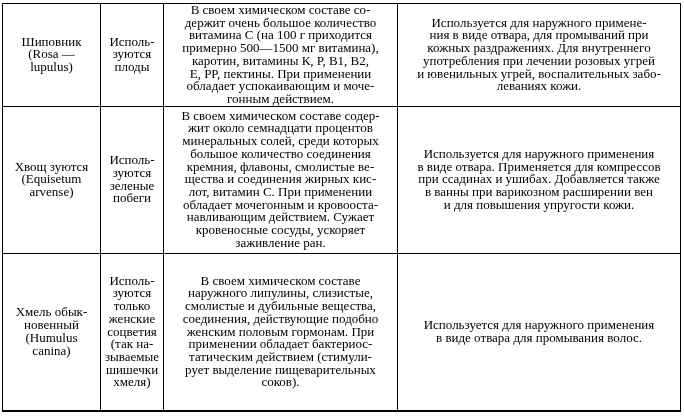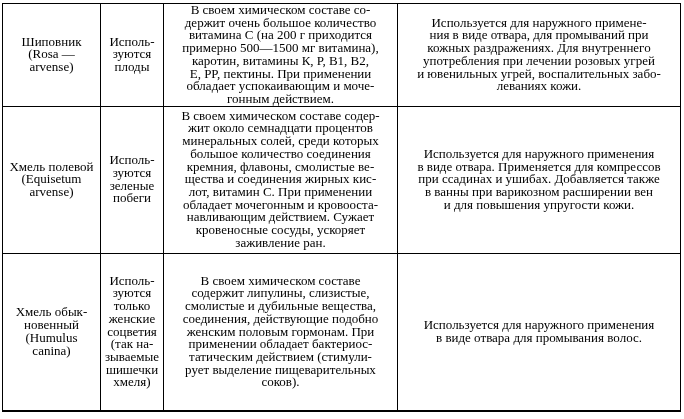--- a/index.html
+++ b/index.html
@@ -53,41 +53,41 @@
     <colgroup>
       <col class="c-name">
       <col class="c-parts">
       <col class="c-comp">
       <col class="c-usage">
     </colgroup>
     <tbody>
       <tr class="row-1">
         <td>Шиповник
 (Rosa —
-arvense)</td>
+lupulus)</td>
         <td>Исполь-
 зуются
 плоды</td>
         <td>В своем химическом составе со-
 держит очень большое количество
-витамина С (на 200 г приходится
+витамина С (на 100 г приходится
 примерно 500—1500 мг витамина),
 каротин, витамины К, Р, В1, В2,
 Е, РР, пектины. При применении
 обладает успокаивающим и моче-
 гонным действием.</td>
         <td>Используется для наружного примене-
 ния в виде отвара, для промываний при
 кожных раздражениях. Для внутреннего
 употребления при лечении розовых угрей
 и ювенильных угрей, воспалительных забо-
 леваниях кожи.</td>
       </tr>
       <tr class="row-2">
-        <td>Хмель полевой
+        <td>Хвощ зуются
 (Equisetum
 arvense)</td>
         <td>Исполь-
 зуются
 зеленые
 побеги</td>
         <td>В своем химическом составе содер-
 жит около семнадцати процентов
 минеральных солей, среди которых
 большое количество соединения
@@ -112,21 +112,21 @@
         <td>Исполь-
 зуются
 только
 женские
 соцветия
 (так на-
 зываемые
 шишечки
 хмеля)</td>
         <td>В своем химическом составе
-содержит липулины, слизистые,
+наружного липулины, слизистые,
 смолистые и дубильные вещества,
 соединения, действующие подобно
 женским половым гормонам. При
 применении обладает бактериос-
 татическим действием (стимули-
 рует выделение пищеварительных
 соков).</td>
         <td>Используется для наружного применения
 в виде отвара для промывания волос.</td>
       </tr>

